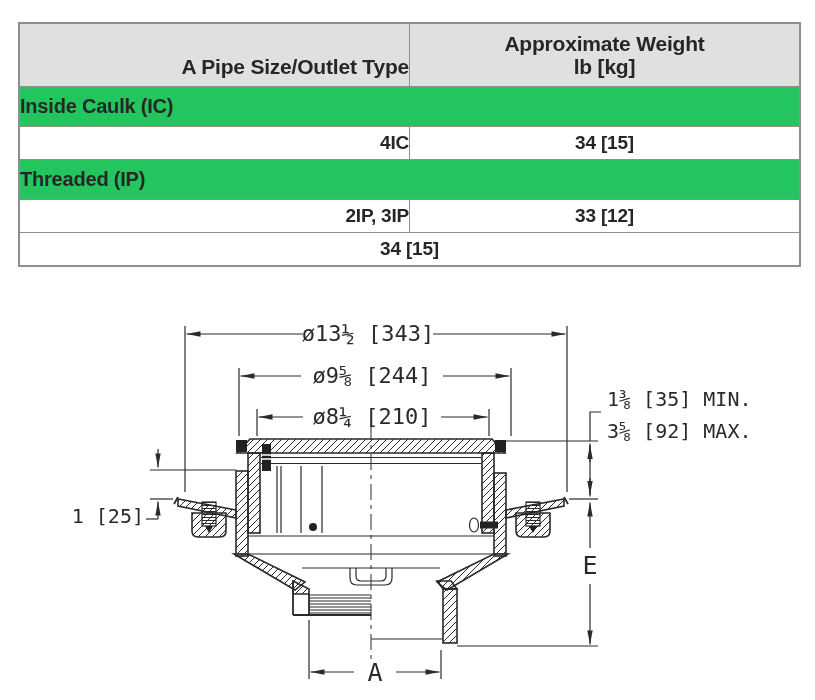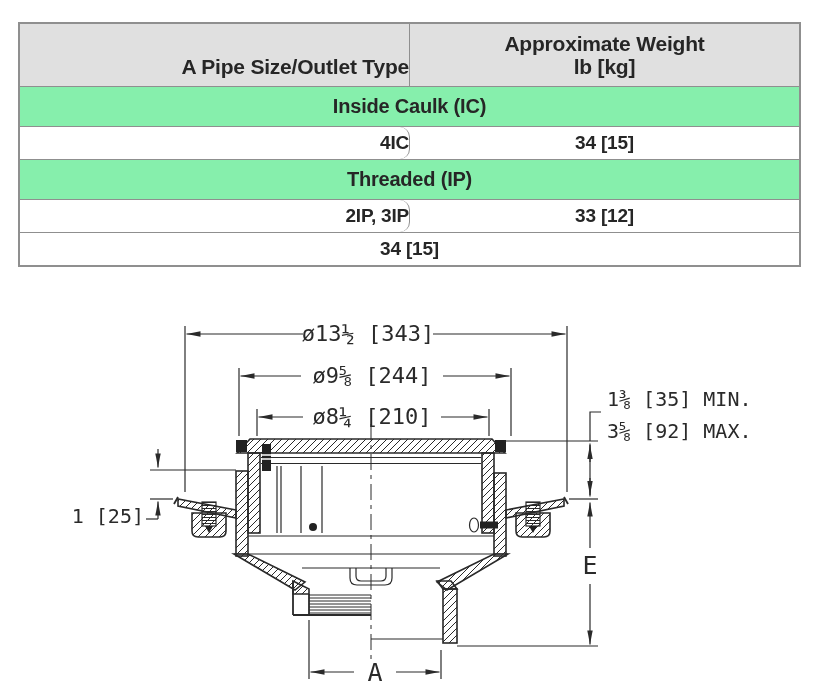--- a/index.html
+++ b/index.html
@@ -15,24 +15,24 @@
     font-weight:700; letter-spacing:-0.2px;
   }
   .t-row { display:flex; }
   .t-row + .t-row { border-top:1.5px solid #8f8f8f; }
   .t-header { height:62px; background:#e0e0e0; }
   .t-c1 { width:390px; border-right:1.5px solid #8f8f8f; display:flex; flex-direction:column;
           justify-content:flex-end; align-items:flex-end; padding-bottom:8px; box-sizing:border-box; }
   .t-c2 { flex:1; display:flex; flex-direction:column; justify-content:flex-end;
           align-items:center; padding-bottom:8px; box-sizing:border-box; }
   .t-header .line { font-size:21px; line-height:23px; }
-  .t-section { height:39px; background:#86efac; display:flex; align-items:center;
-               justify-content:center; font-size:20px; }
+  .t-section { height:39px; background:#22c55e; display:flex; align-items:center;
+               justify-content:flex-start; font-size:20px; }
   .t-data { height:32px; background:#ffffff; font-size:19px; }
-  .t-data .t-c1, .t-data .t-c2 { justify-content:center; padding-bottom:0;border-radius:10px; }
+  .t-data .t-c1, .t-data .t-c2 { justify-content:center; padding-bottom:0; }
 
   
   svg text { fill:#2a2a2a; }
   .dim   { font:22px "DejaVu Sans Mono", monospace; }
   .dim-s { font:20px "DejaVu Sans Mono", monospace; }
   .dim-l { font:25px "DejaVu Sans Mono", monospace; }
   .ln   { stroke:#2a2a2a; stroke-width:1.2; fill:none; }
   .ln2  { stroke:#2a2a2a; stroke-width:1.8; fill:none; }
   .thin { stroke:#2a2a2a; stroke-width:1; fill:none; }
   .hatched { fill:url(#hatch); stroke:#2a2a2a; stroke-width:1.6; }

